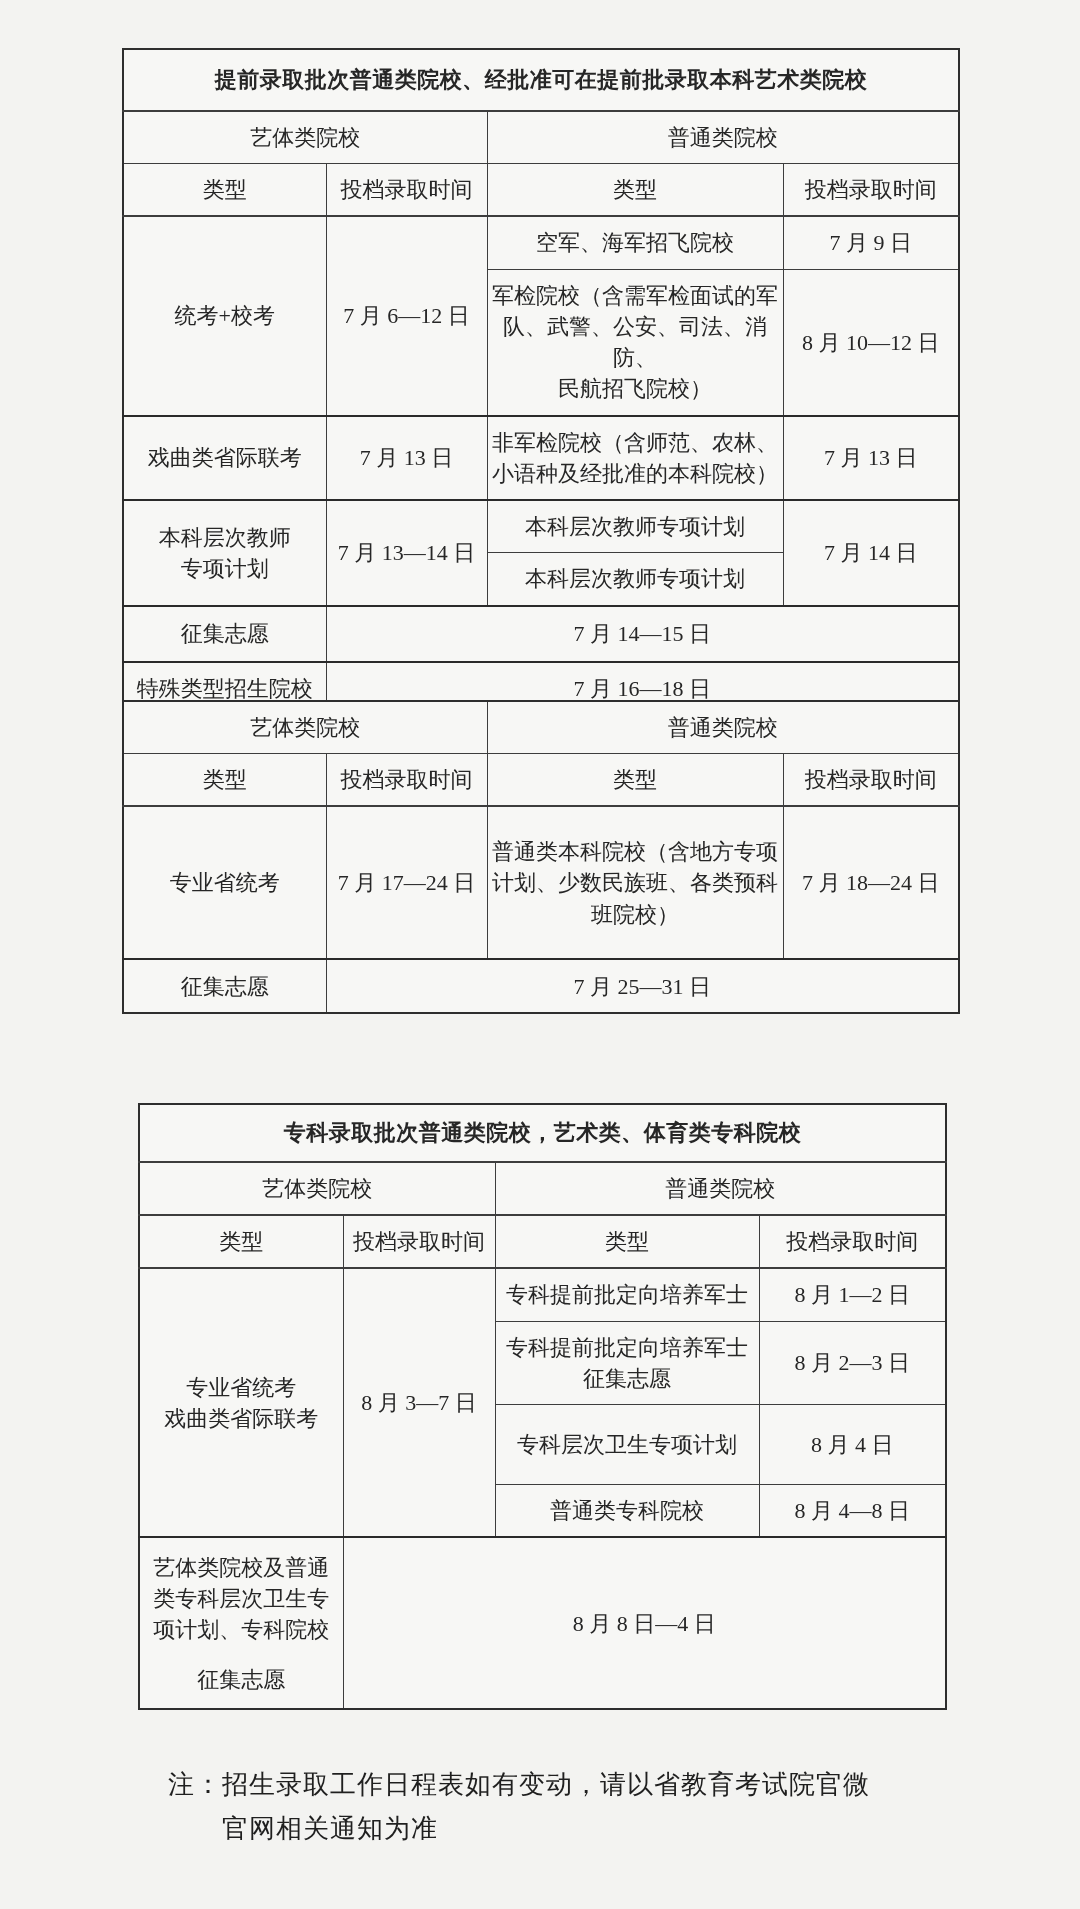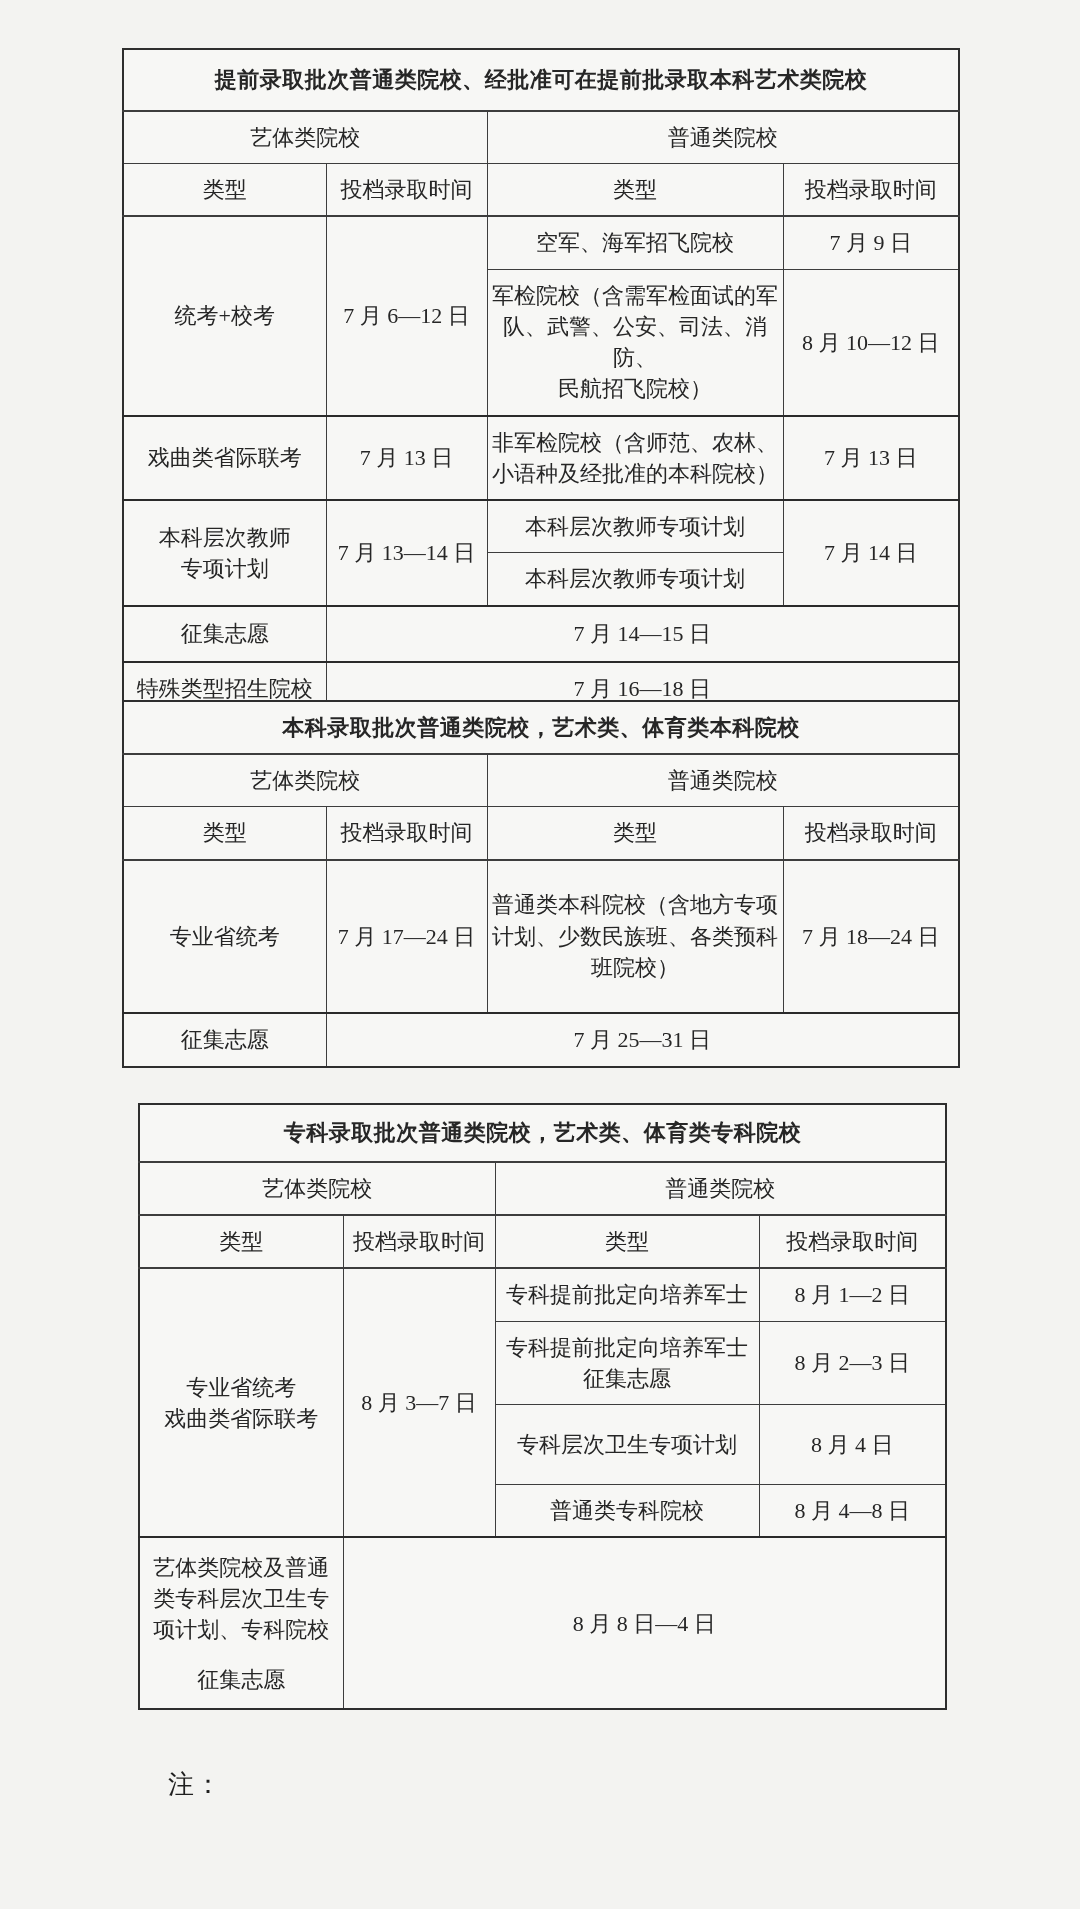--- a/index.html
+++ b/index.html
@@ -118,23 +118,20 @@
   </table>
 
 <table class="tbl" id="table2" style="left:122px;top:700px;width:836px;">
   <colgroup>
     <col style="width:203px">
       <col style="width:161px">
       <col style="width:296px">
       <col style="width:176px">
   </colgroup>
   <tbody>
-      <tr style="height:52px">
-    <td colspan="4" class="ttl bb2">本科录取批次普通类院校，艺术类、体育类本科院校</td>
-  </tr>
   <tr style="height:48px">
     <td colspan="2">艺体类院校</td>
     <td colspan="2">普通类院校</td>
   </tr>
   <tr style="height:45px">
     <td class="bb2">类型</td>
     <td class="bb2">投档录取时间</td>
     <td class="bb2">类型</td>
     <td class="bb2">投档录取时间</td>
   </tr>
@@ -201,13 +198,15 @@
 项计划、专科院校</div>
       <div class="mt">征集志愿</div>
     </td>
     <td colspan="3">8 月 8 日—4 日</td>
   </tr>
 </tbody>
   </table>
 
 <div id="note">
   <span class="note-prefix">注：</span>
+  <div class="note-text">招生录取工作日程表如有变动，请以省教育考试院官微
+官网相关通知为准</div>
 </div>
 
 </body></html>

